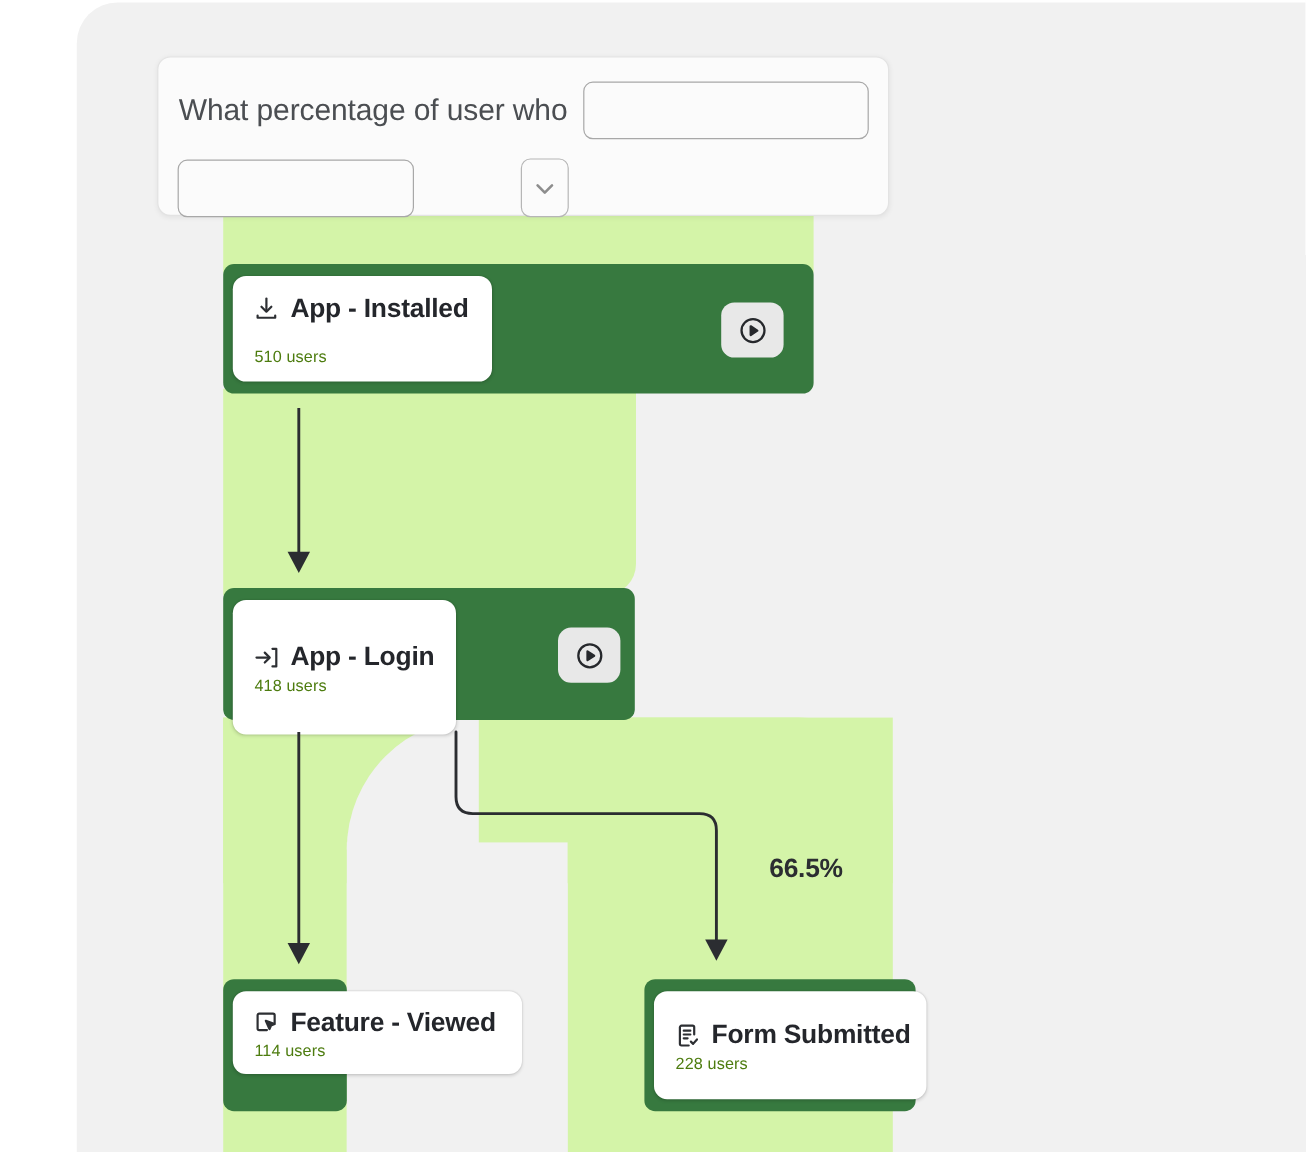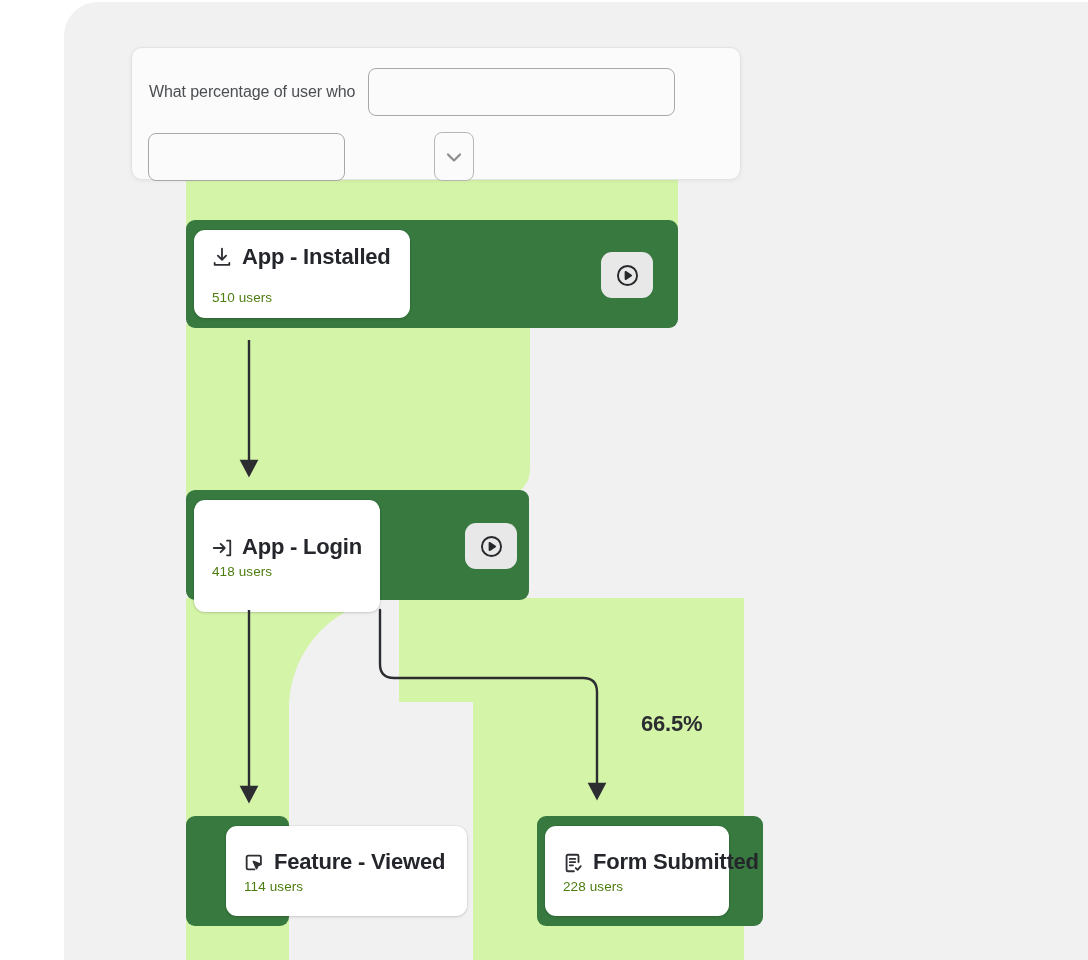--- a/index.html
+++ b/index.html
@@ -52,22 +52,22 @@
     position: absolute;
     background: #ffffff;
     border-radius: 11px;
     box-shadow: 0 1px 3px rgba(0,0,0,0.14), 0 0 0 1px rgba(0,0,0,0.035);
     padding: 14px 17px 12px 17px;
     display: flex; flex-direction: column; justify-content: center;
     gap: 4px;
   }
   .card-installed { left: 130px; top: 228px;  width: 216px; height: 88px; gap: 21px; }
   .card-login     { left: 130px; top: 498px;  width: 186px; height: 112px; }
-  .card-feature   { left: 130px; top: 824px;  width: 241px; height: 90px; margin-left: 32px; }
-  .card-form      { left: 481px; top: 824px;  width: 184px; height: 90px; }
+  .card-feature   { left: 130px; top: 824px;  width: 241px; height: 69px; }
+  .card-form      { left: 481px; top: 824px;  width: 227px; height: 90px; }
 
   .card-head { display: flex; align-items: center; gap: 9px; }
   .card-head .glyph { width: 22px; height: 22px; flex: 0 0 22px; color: #2d2f33; display: block; }
   .card-title {
     font-size: 22px; font-weight: 600; color: #24262b;
     letter-spacing: -0.2px; white-space: nowrap; line-height: 1.1;
   }
   .card-sub { font-size: 13.5px; color: #4d7c0f; letter-spacing: 0.1px; padding-left: 1px; }
 
   
@@ -100,21 +100,21 @@
     left: 67px; top: 45px;
     width: 610px; height: 133px;
     background: #fbfbfb;
     border: 1px solid #e3e3e3;
     border-radius: 11px;
     box-shadow: 0 1px 4px rgba(0,0,0,0.06);
     padding: 20px 16px;
   }
   .q-row-1 { display: flex; align-items: center; gap: 13px; }
   .q-text {
-    font-size: 16px; color: #4b4e52; white-space: nowrap;
+    font-size: 25px; color: #4b4e52; white-space: nowrap;
     letter-spacing: -0.1px; padding-left: 1px;
   }
   .q-input {
     background: #fbfbfb;
     border: 1px solid #a8a8a8;
     border-radius: 8px;
     height: 48px;
     outline: none;
     font-family: "Liberation Sans", sans-serif;
     font-size: 16px; color: #333;

